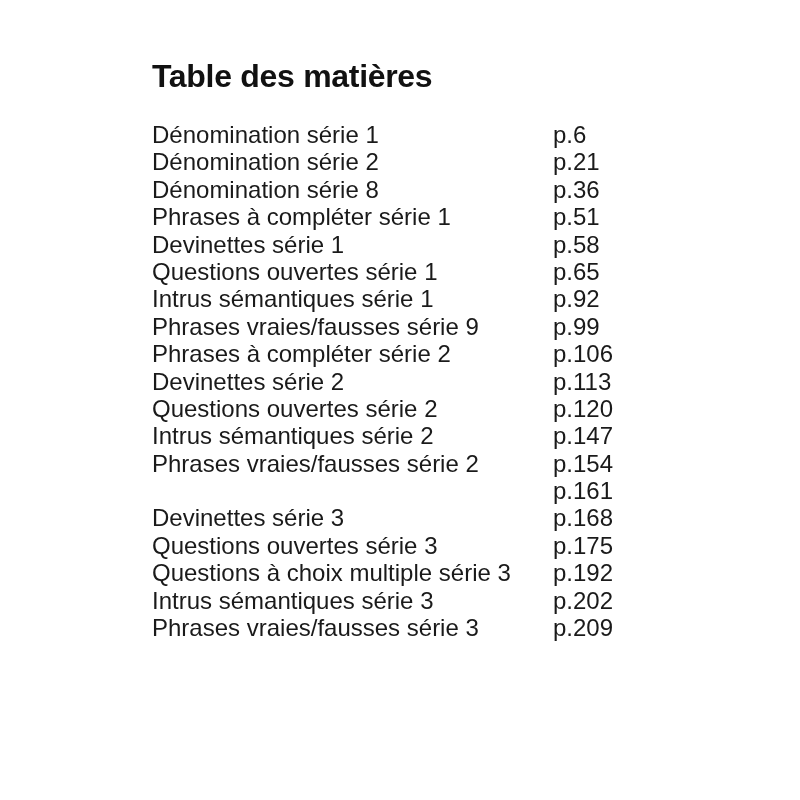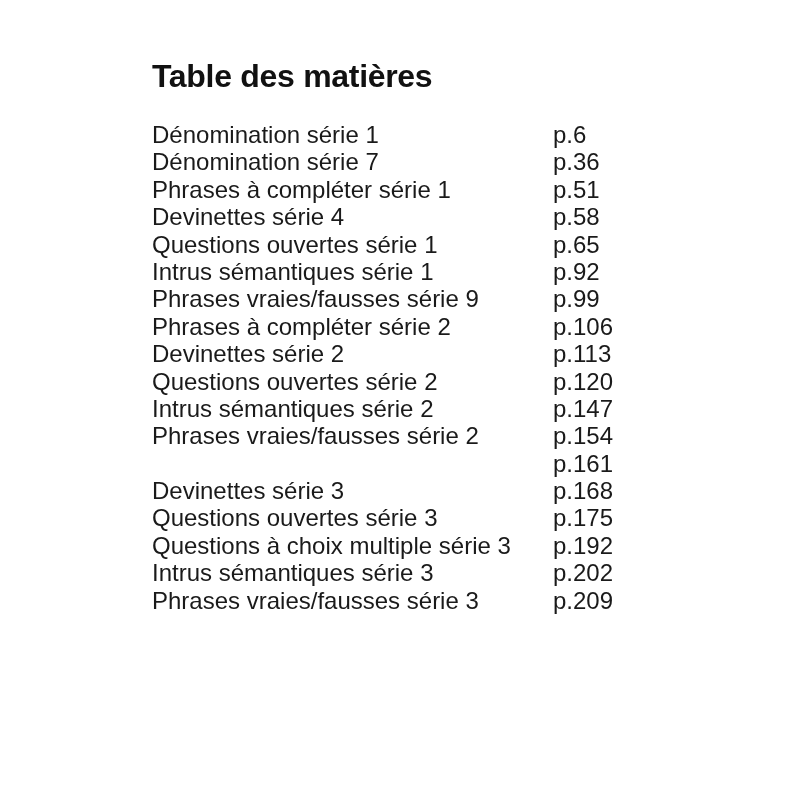--- a/index.html
+++ b/index.html
@@ -65,33 +65,37 @@
 
 <div class="page">
   <h1 class="page-title">Table des matières</h1>
 
   <div class="toc">
   <div class="toc-row">
     <span class="entry-label">Dénomination série 1</span>
     <span class="entry-page">p.6</span>
   </div>
 
+  <div class="toc-row">
+    <span class="entry-label">Dénomination série 2</span>
+    <span class="entry-page">p.21</span>
+  </div>
 
   <div class="toc-row">
-    <span class="entry-label">Dénomination série 7</span>
+    <span class="entry-label">Dénomination série 8</span>
     <span class="entry-page">p.36</span>
   </div>
 
   <div class="toc-row">
     <span class="entry-label">Phrases à compléter série 1</span>
     <span class="entry-page">p.51</span>
   </div>
 
   <div class="toc-row">
-    <span class="entry-label">Devinettes série 4</span>
+    <span class="entry-label">Devinettes série 1</span>
     <span class="entry-page">p.58</span>
   </div>
 
   <div class="toc-row">
     <span class="entry-label">Questions ouvertes série 1</span>
     <span class="entry-page">p.65</span>
   </div>
 
 
   <div class="toc-row">

